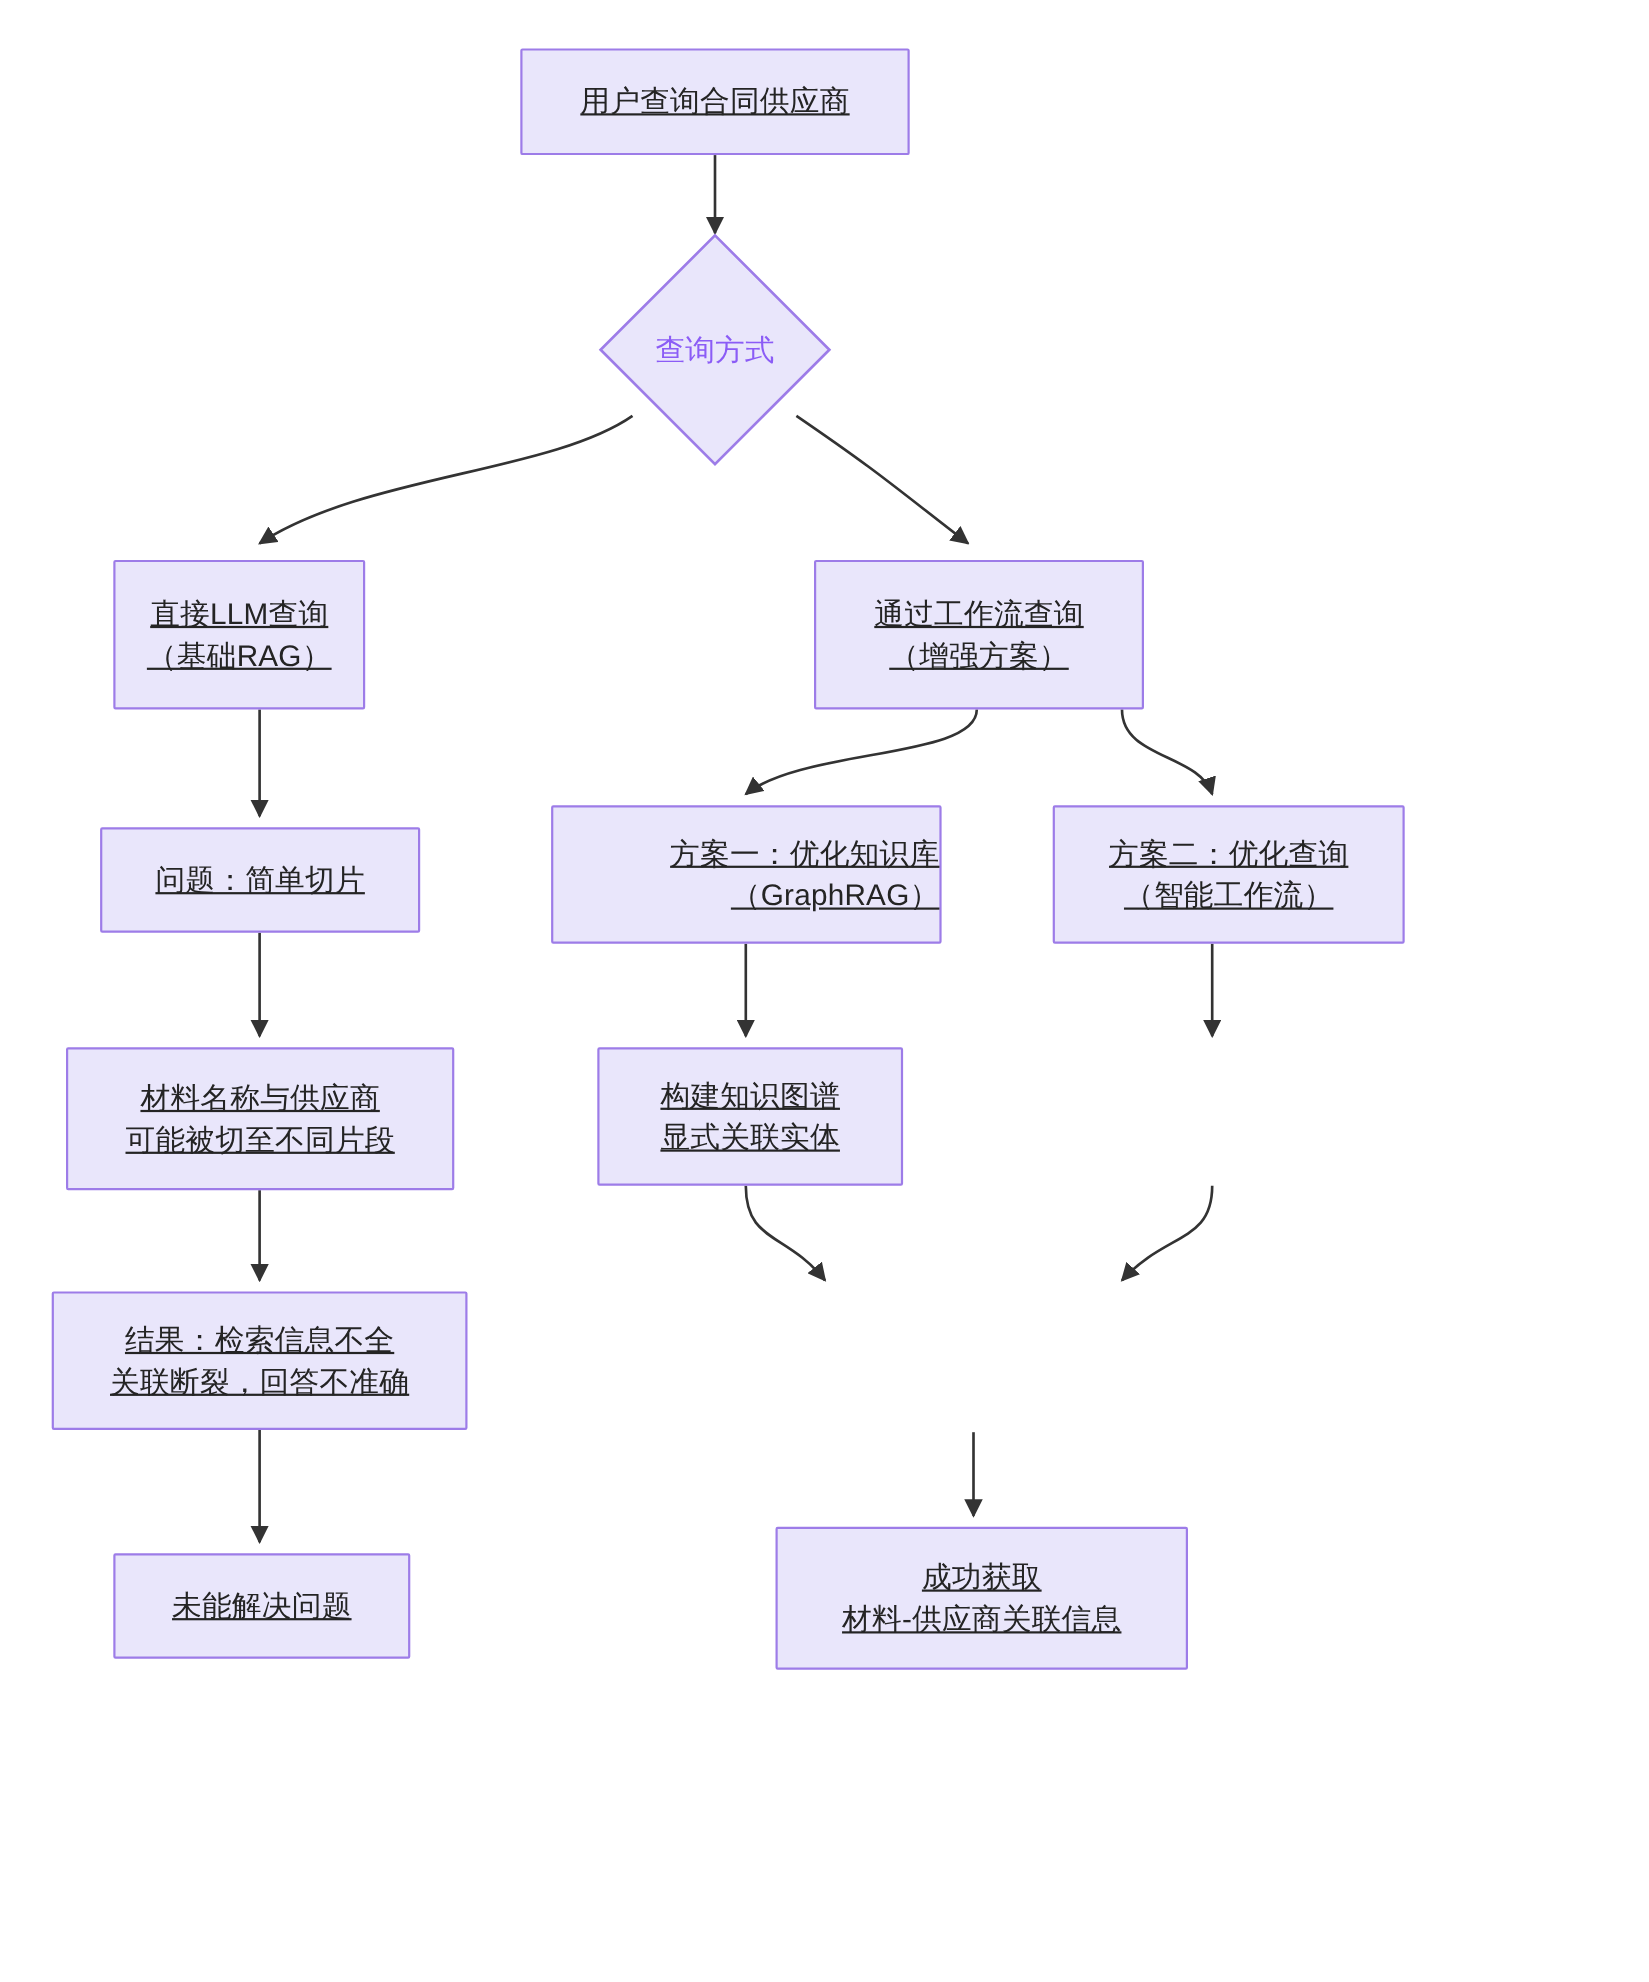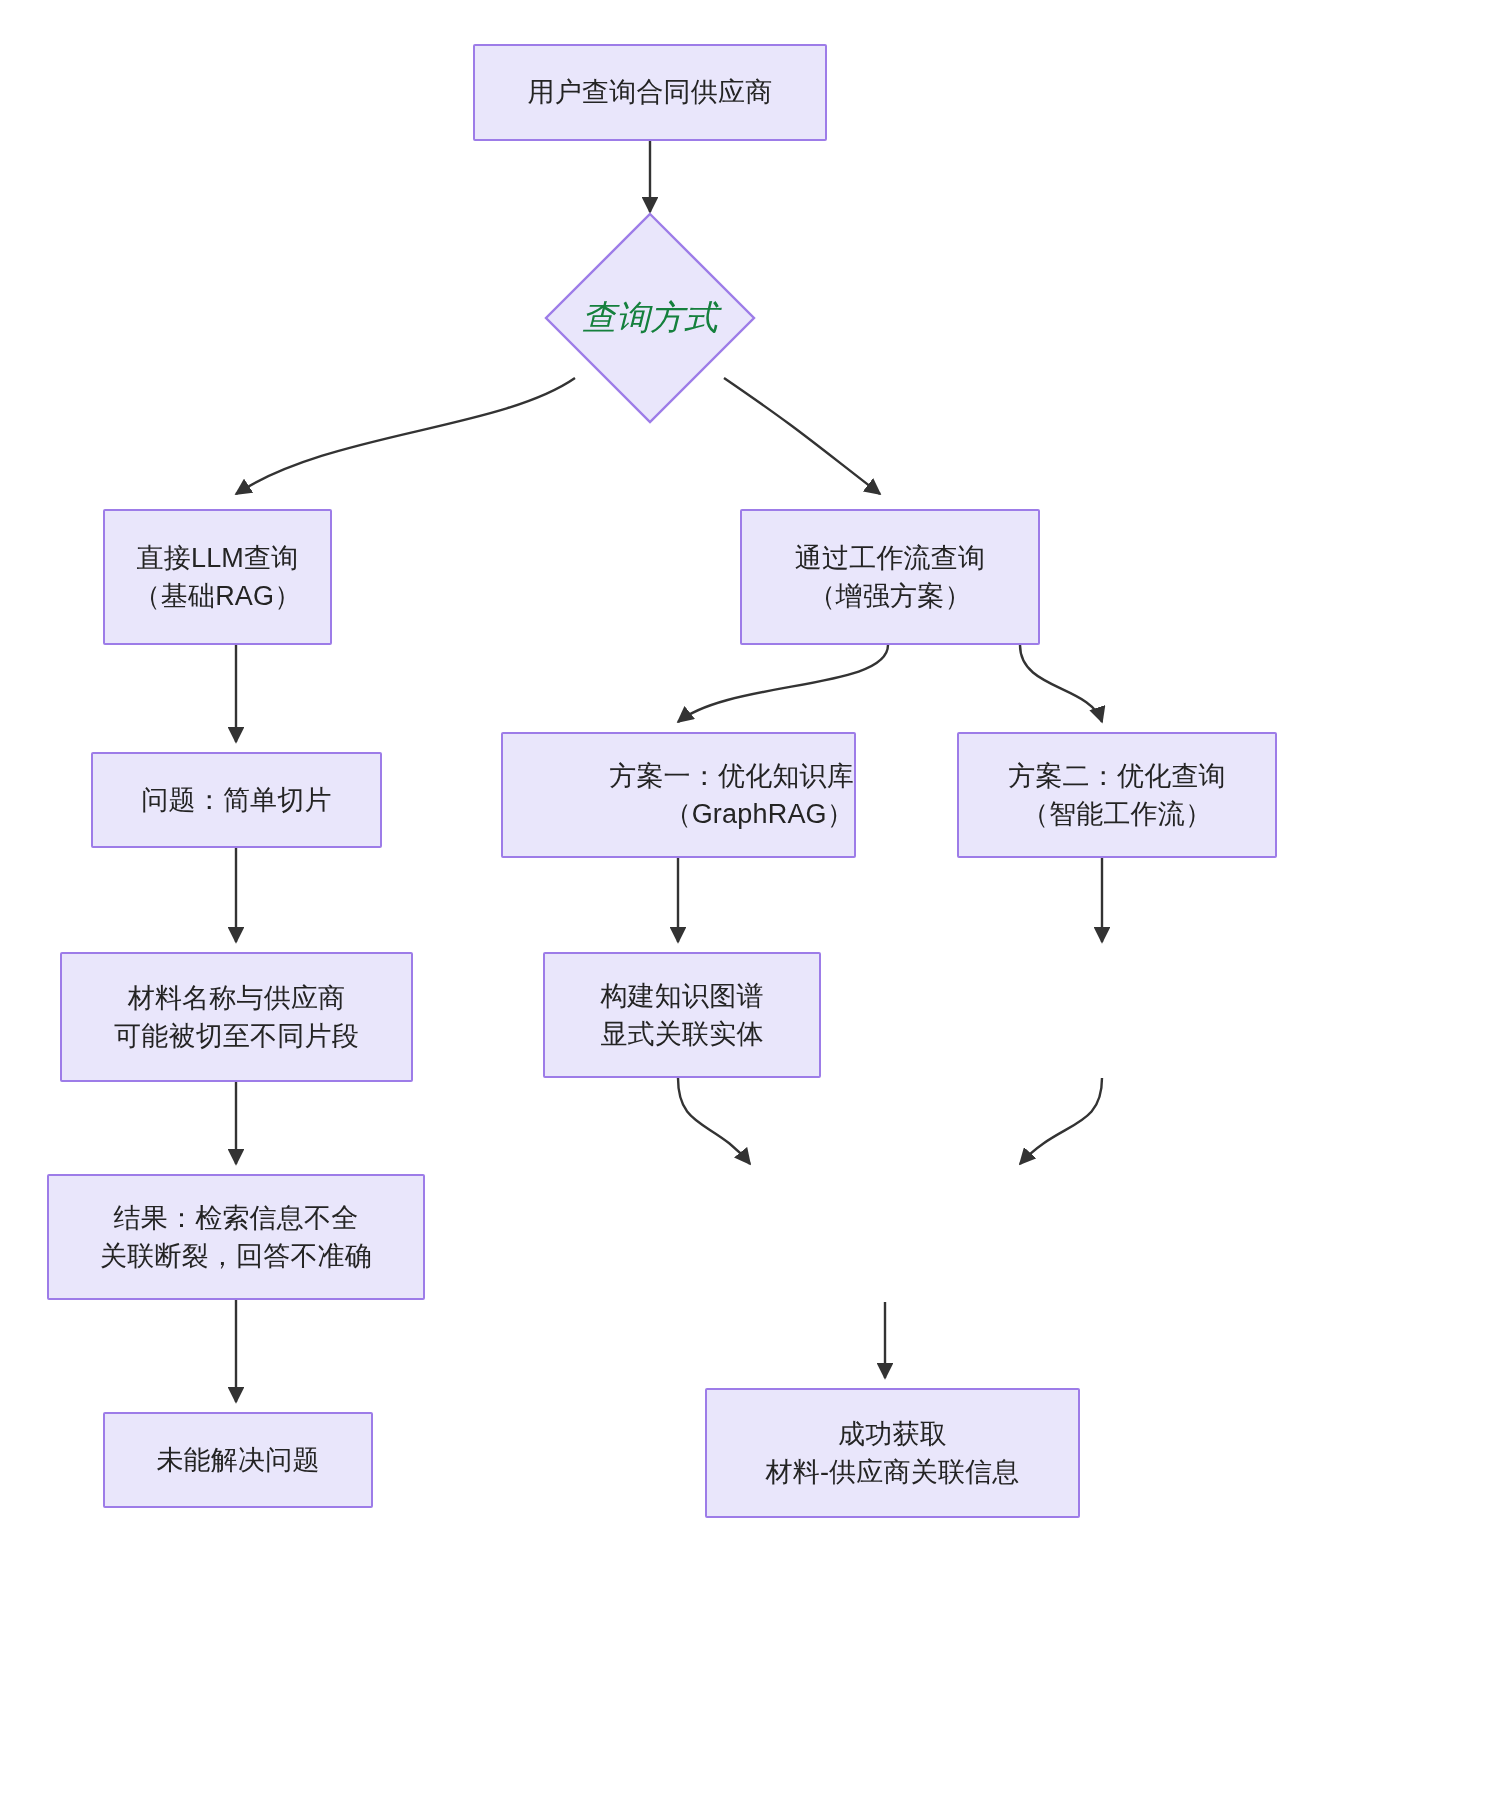--- a/index.html
+++ b/index.html
@@ -38,45 +38,45 @@
     display: flex;
     flex-direction: column;
     align-items: center;
     justify-content: center;
     color: #242424;
     font-size: 27px;
     line-height: 1.42;
     text-align: center;
     letter-spacing: 0.2px;
     white-space: pre;
+    text-decoration: underline;
   }
   .node .line {
     display: block;
   }
   .diamond-wrap {
     position: absolute;
     display: flex;
     align-items: center;
     justify-content: center;
   }
   .diamond-shape {
     position: absolute;
     left: 0;
     top: 0;
     width: 100%;
     height: 100%;
   }
   .diamond-label {
     position: relative;
     z-index: 2;
-    color: #15803d;
-    font-size: 34px;
+    color: #8b5cf6;
+    font-size: 27px;
     text-align: center;
     white-space: pre;
-    font-style: italic;
   }
 </style>
 </head>
 <body>
 
 <div id="flow-canvas">
 
   <svg class="edges" viewBox="0 0 1499 1802" preserveAspectRatio="none">
     <defs>
       <marker id="arrow" viewBox="0 0 10 10" refX="9" refY="5" markerWidth="7" markerHeight="7" orient="auto-start-reverse">

